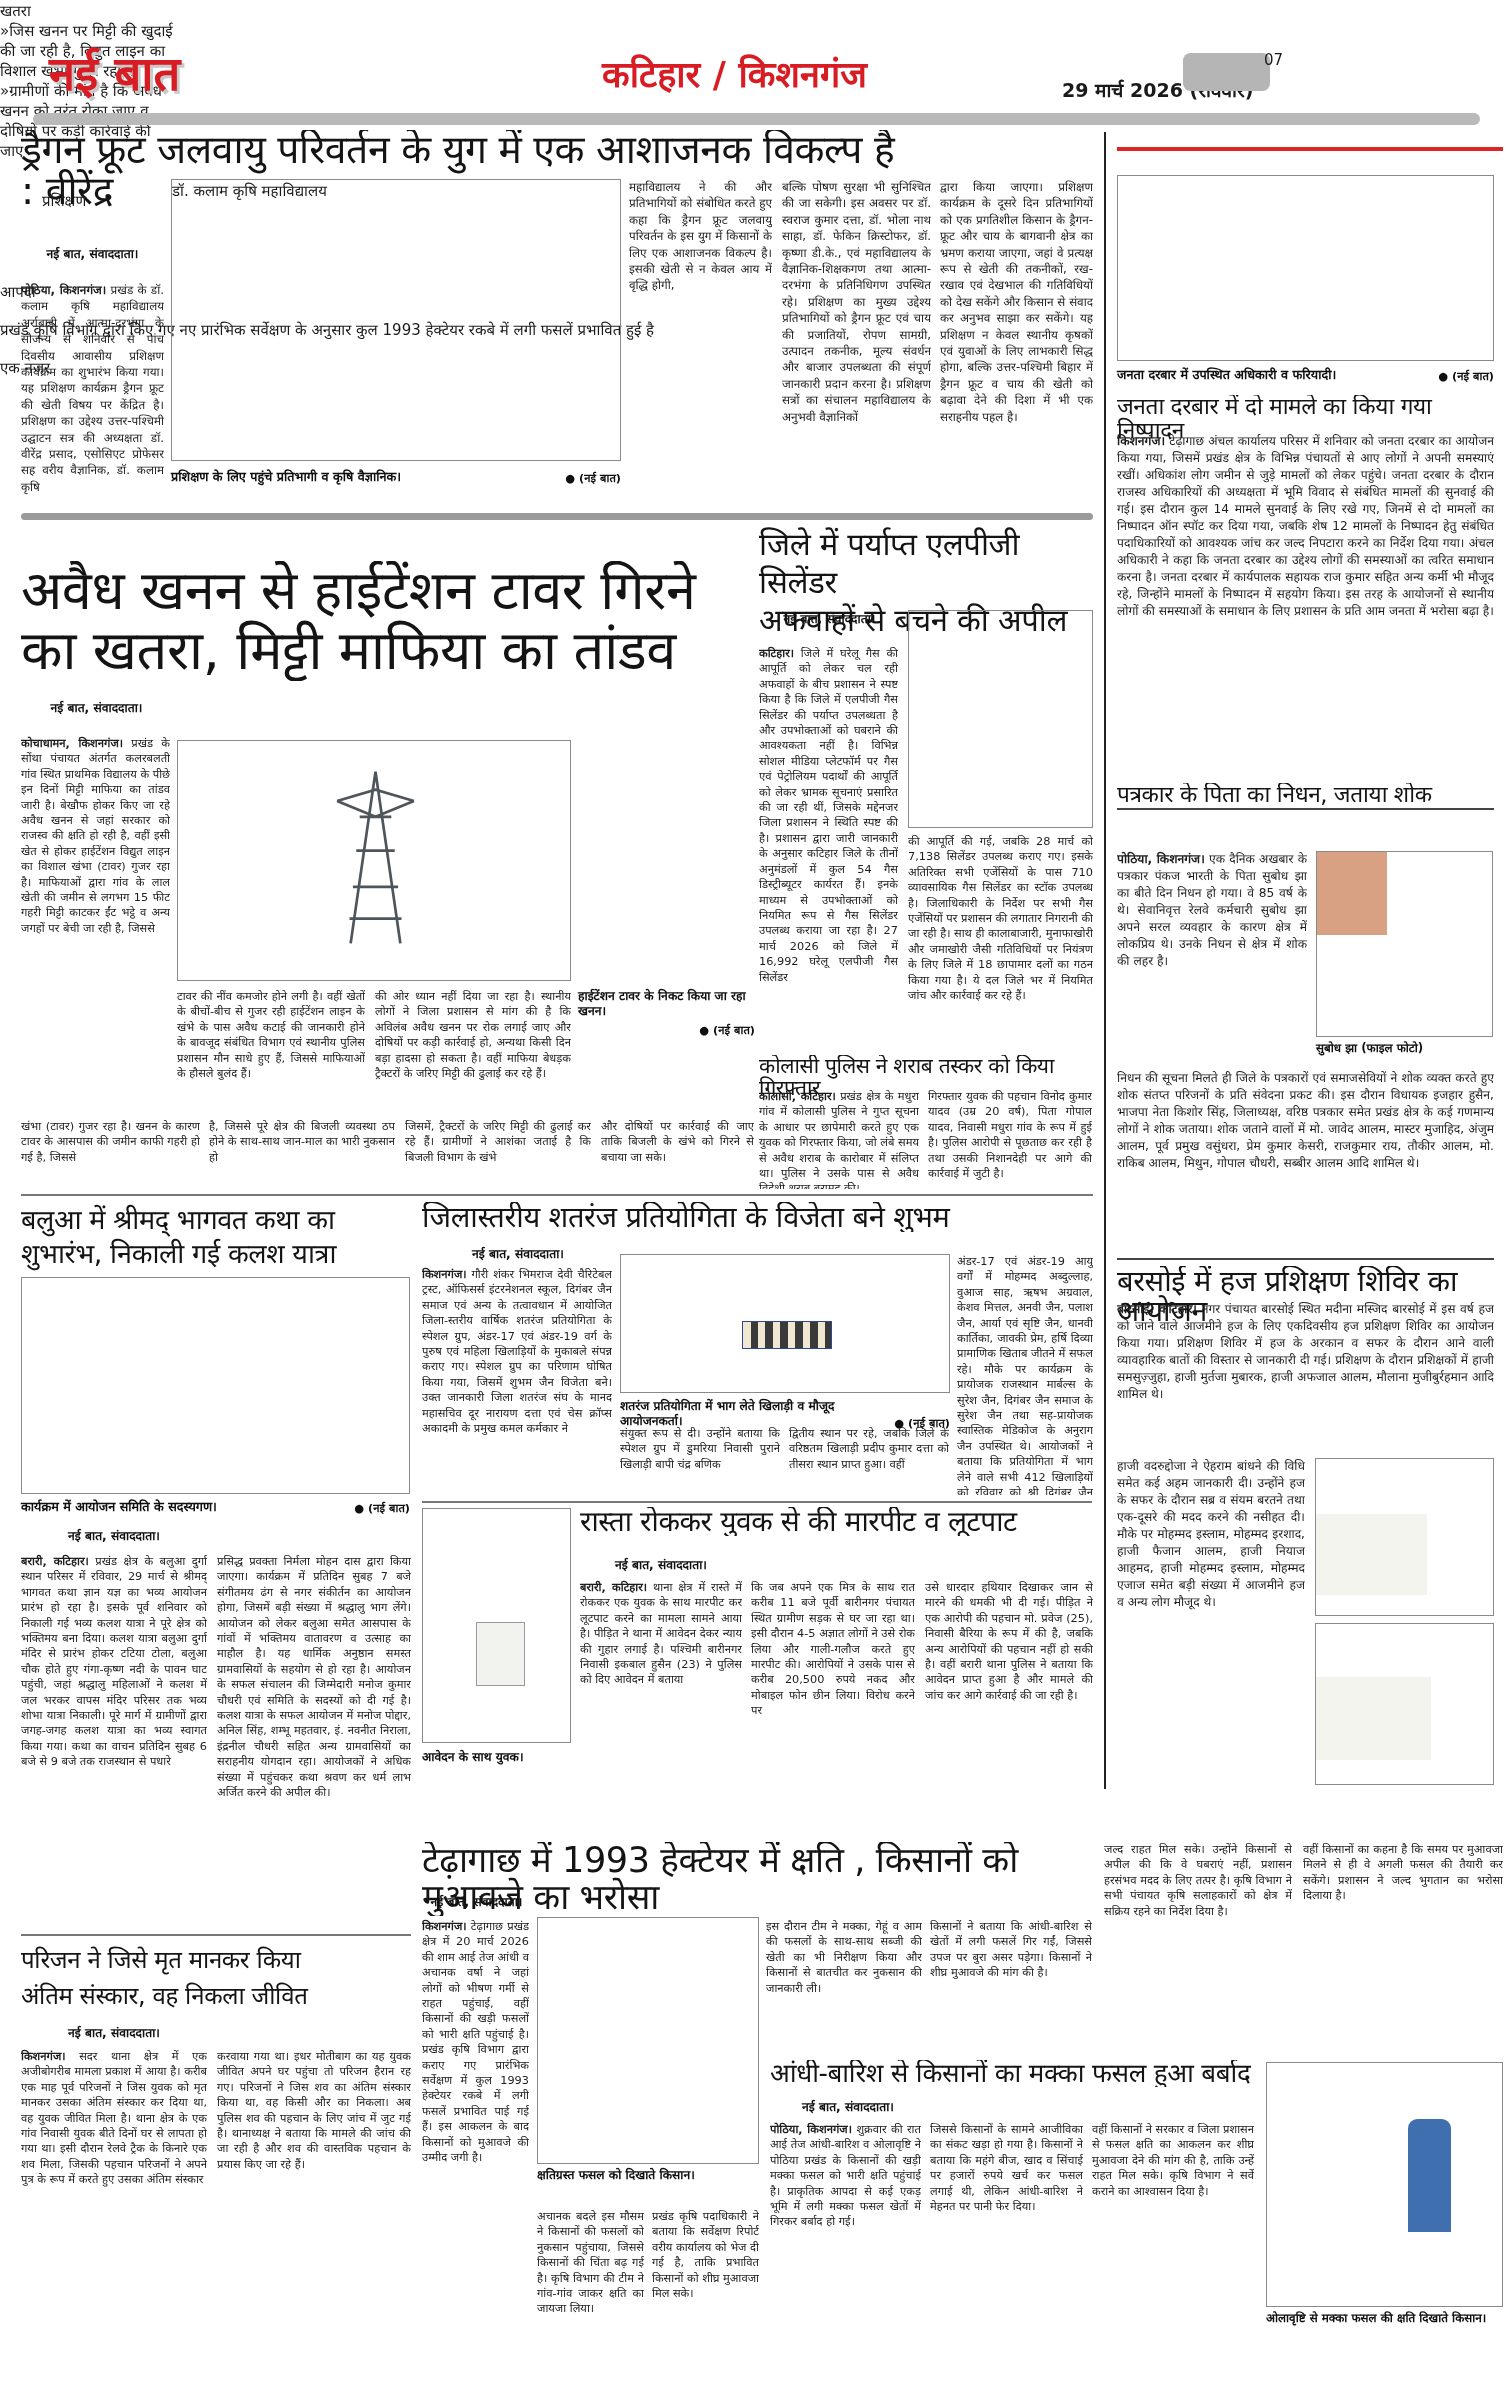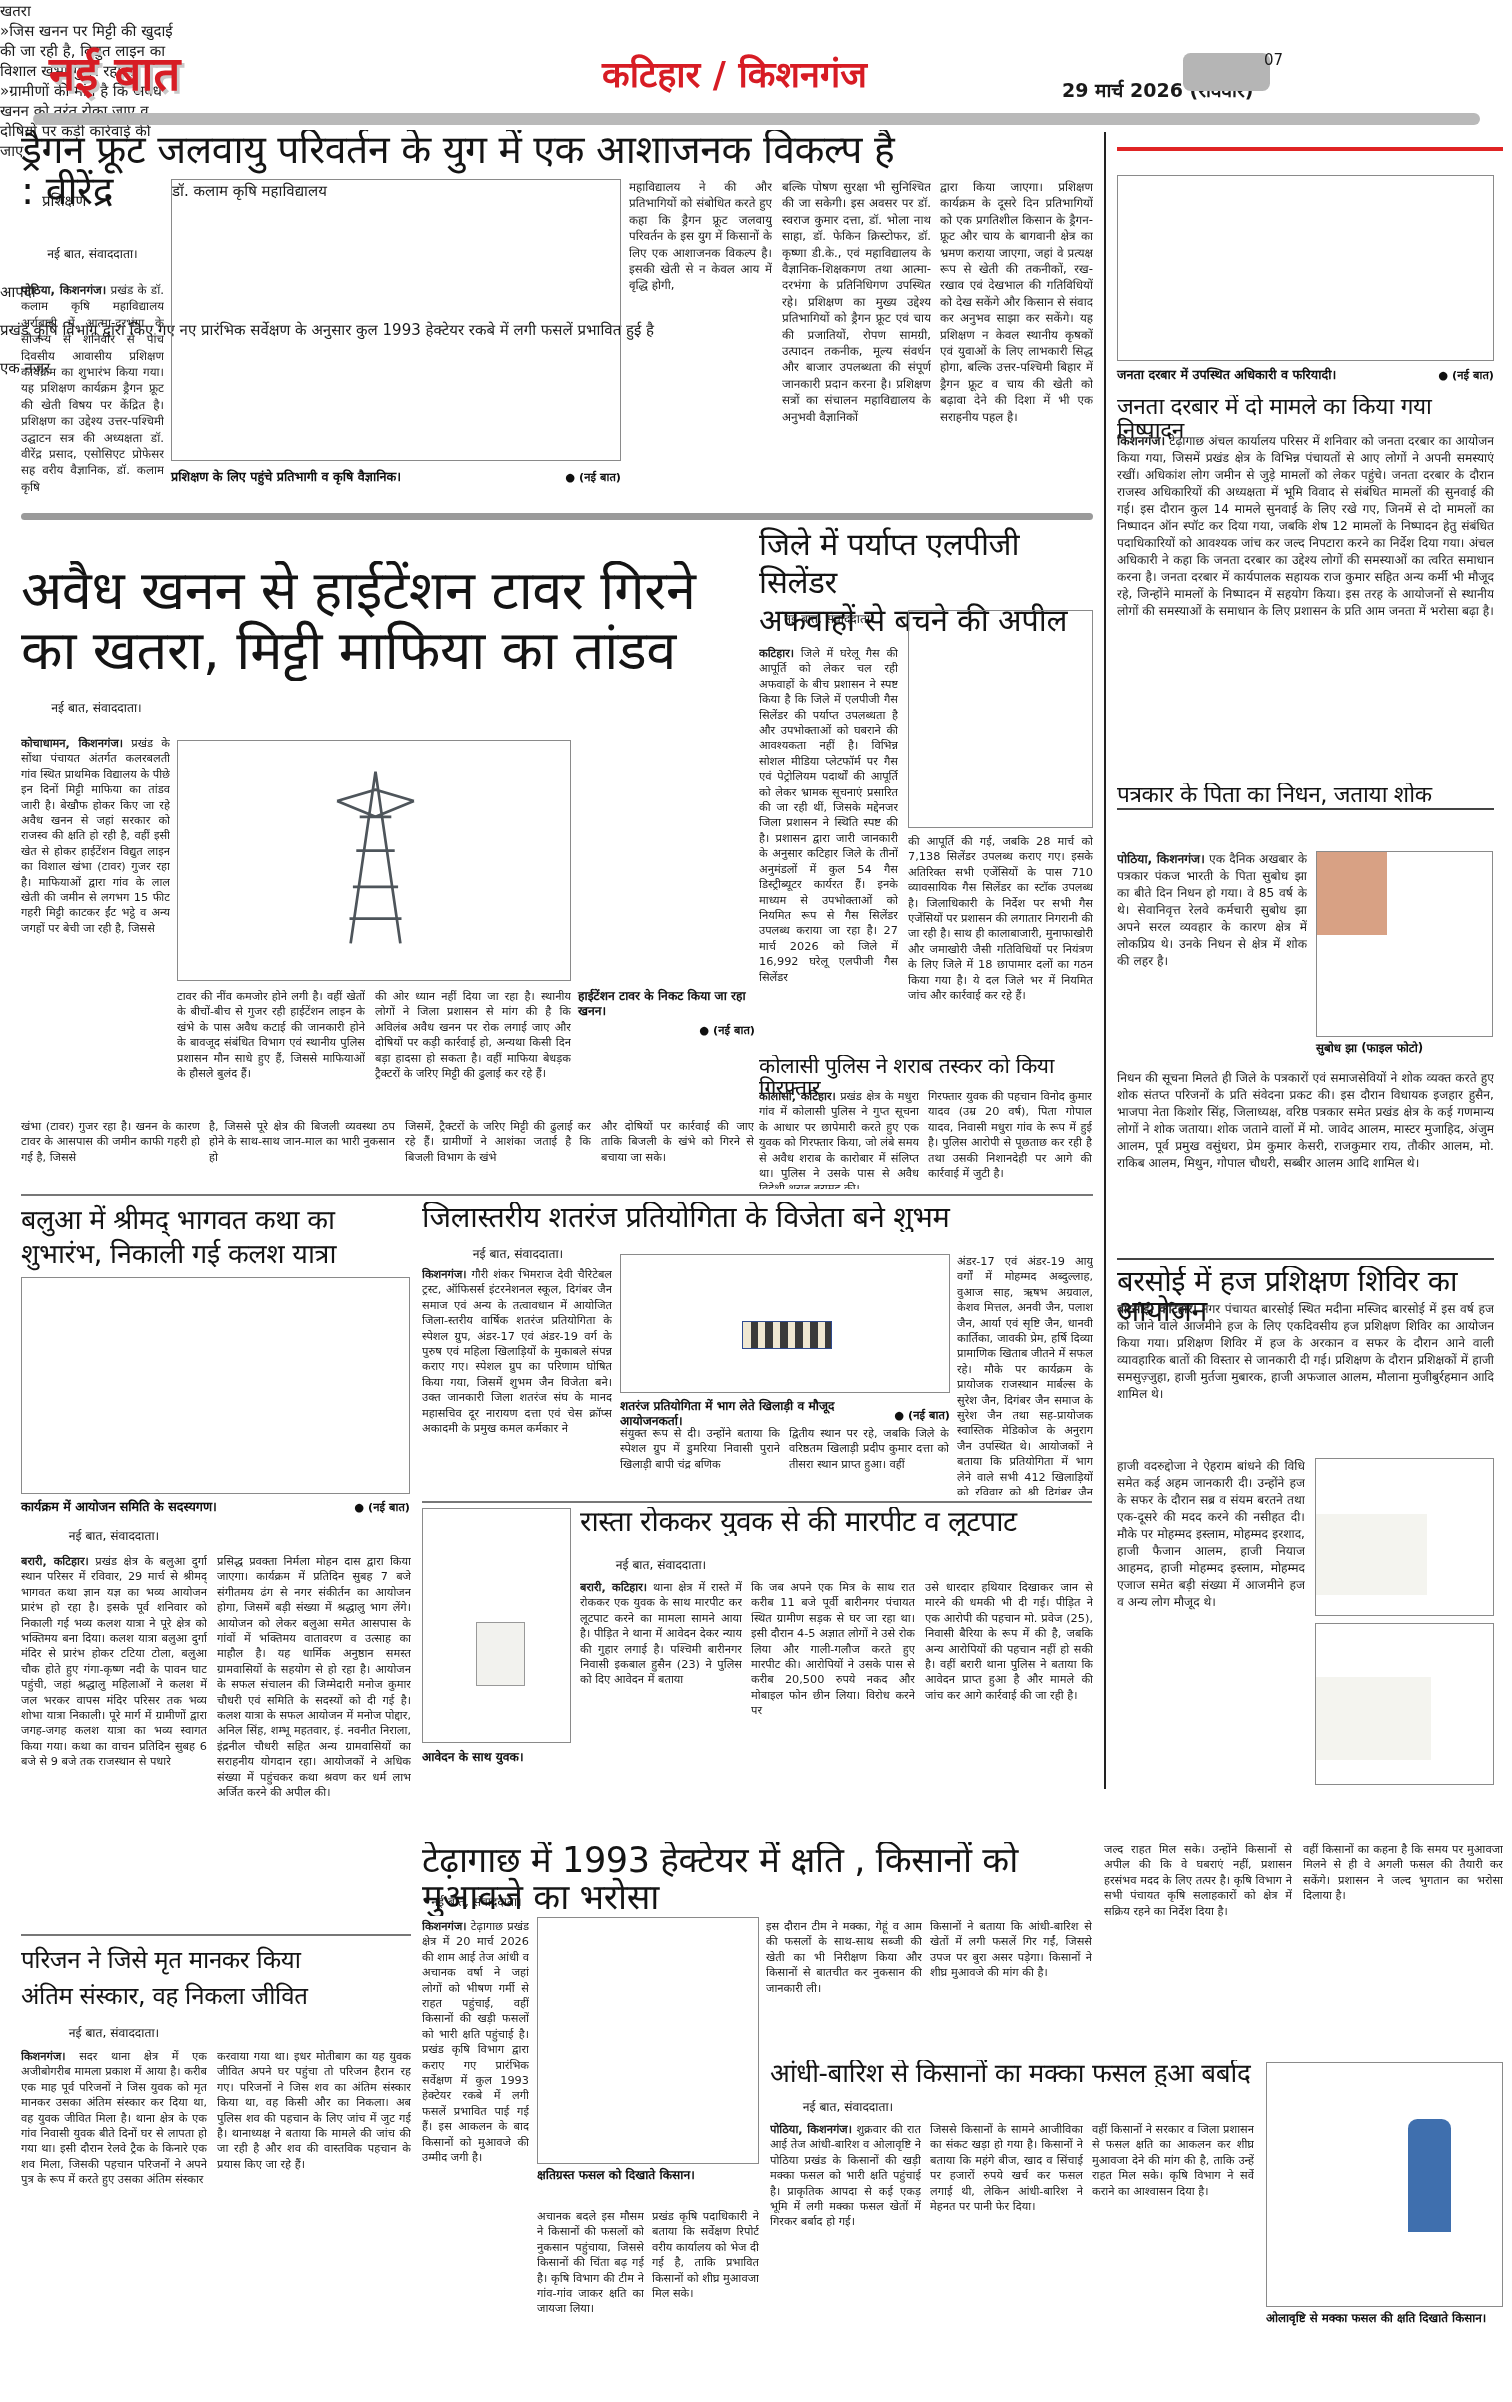--- a/index.html
+++ b/index.html
@@ -4,24 +4,24 @@
 <style>
   *{margin:0;padding:0;box-sizing:border-box}
   html,body{background:#777}
   body{font-family:"DejaVu Sans","Liberation Sans",sans-serif}
   #page{position:relative;width:1512px;height:2402px;background:#ffffff;overflow:hidden;color:#1a1a1a;margin:0 auto}
   .abs{position:absolute}
   .body-txt{font-size:11.8px;line-height:16.4px;text-align:justify;overflow:hidden;color:#1d1d1d}
   .body-sm{font-size:11.3px;line-height:15.4px}
   .dl{font-weight:700}
   .headline{font-weight:400;color:#141414;letter-spacing:-0.4px;line-height:1.05;overflow:hidden}
-  .byline{font-weight:400;font-size:12.2px;text-align:center;color:#101010}
+  .byline{font-weight:700;font-size:12.2px;text-align:center;color:#101010}
   .caption{font-weight:700;font-size:12.7px;color:#101010;line-height:1.25}
   .credit{font-weight:700;font-size:11.3px;color:#101010;white-space:nowrap}
-  .cap-row{display:flex;justify-content:space-between;align-items:center;gap:7.5px}
+  .cap-row{display:flex;justify-content:space-between;align-items:flex-end;gap:7.5px}
   .kicker{font-weight:700;color:#3c3c3c;letter-spacing:-0.3px}
   .rule{position:absolute;background:#9a9a9a}
   .ph{position:absolute;overflow:hidden;border:0.9px solid #8a8a8a}
   .ph-group{background:linear-gradient(180deg,#8fa07c 0%,#9eab88 28%,#c3b498 62%,#8e English 0}
   
   .ph-group{background:linear-gradient(180deg,#8fa07c 0%,#9eab88 28%,#c3b498 62%,#8e8370 100%)}
   .ph-crowd{background:linear-gradient(180deg,#b7a492 0%,#9c887a 55%,#84705f 100%)}
   .ph-tower{background:linear-gradient(180deg,#cfe0ea 0%,#dde8ee 42%,#bac69b 58%,#7e9a5f 74%,#66854e 100%)}
   .ph-official{background:linear-gradient(180deg,#62805a 0%,#7e9a6e 100%)}
   .ph-flowers{background:linear-gradient(180deg,#e9cdc4 0%,#d9a9a2 60%,#c78f8a 100%)}

